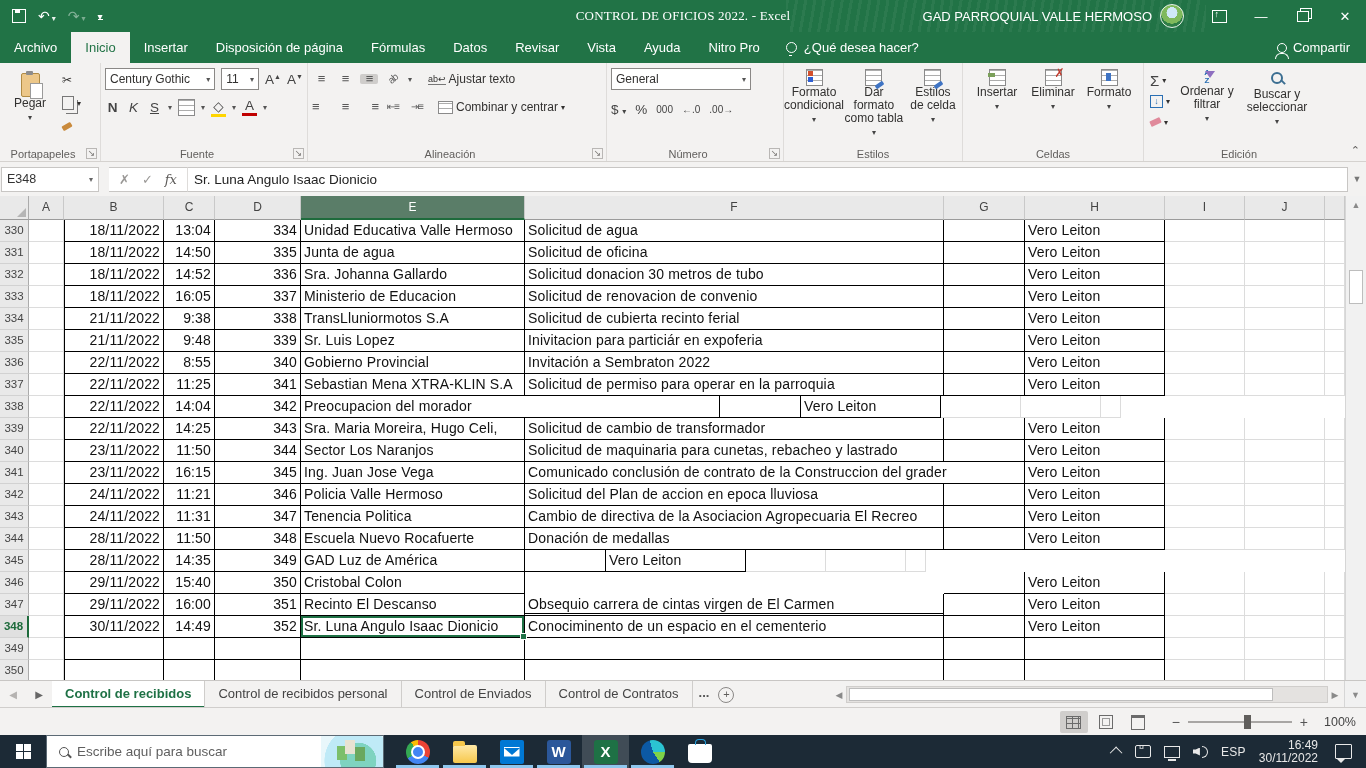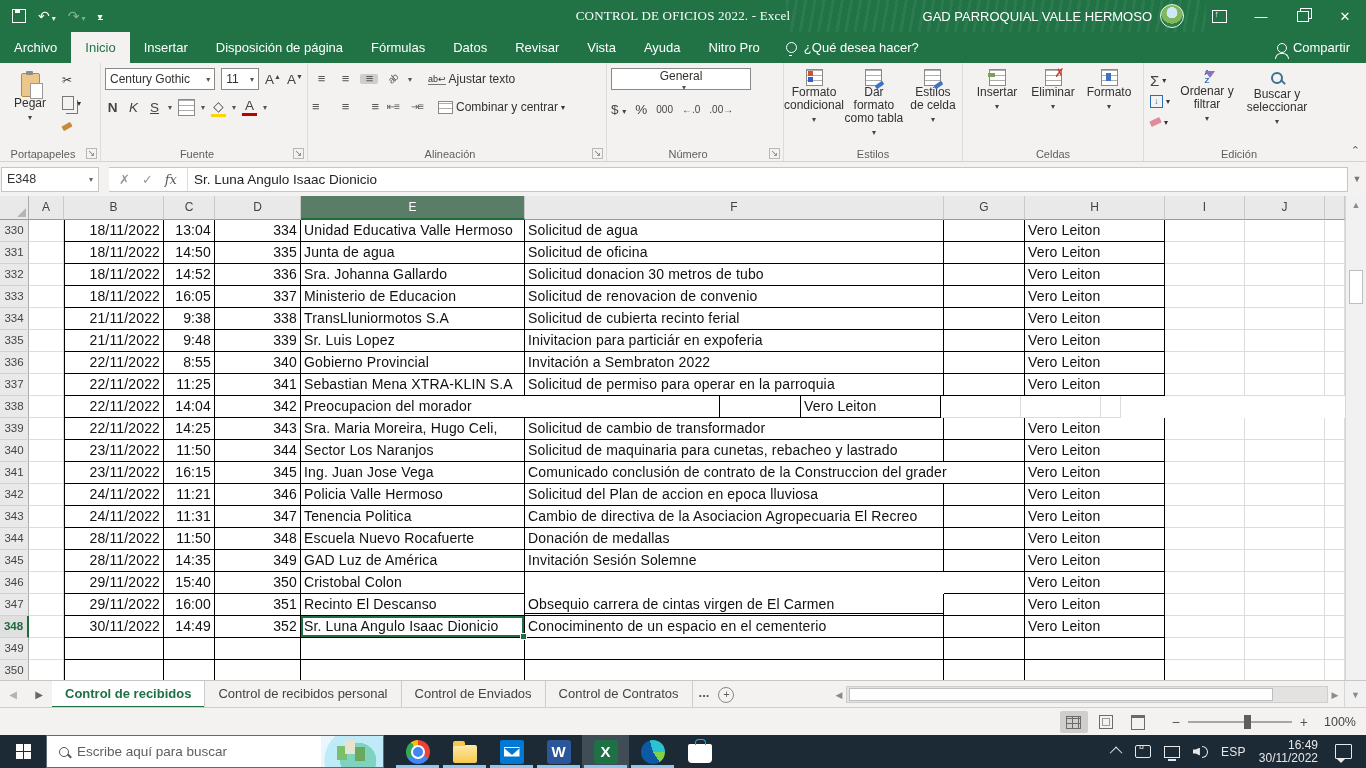--- a/index.html
+++ b/index.html
@@ -309,21 +309,21 @@
           <span>Combinar y centrar</span>
           <span class="dd" style="font-size:8px;">▾</span>
         </span>
     </div>
     <div class="rg-label">Alineación</div>
     <div class="launcher">↘</div>
   </div>
 
   <div class="rgroup" style="width:168px;flex-direction:column;gap:4px;">
     <div class="rrow">
-      <span class="combo" style="width:130px;flex-direction:column;">
+      <span class="combo" style="width:130px;">
           <span>General</span>
           <span class="dd">▾</span>
         </span>
     </div>
     <div class="rrow" style="gap:9px;">
       <span class="fmt">$ <span class="dd">▾</span></span>
       <span class="fmt">%</span>
       <span class="fmt" style="font-size:10px;">000</span>
       <span class="fmt" style="font-size:10px;">←.0</span>
       <span class="fmt" style="font-size:10px;">.00→</span>
@@ -641,21 +641,20 @@
         <div class="cell gl" style="width: 80px;"></div>
         <div class="cell gl" style="width: 20px;"></div>
       </div>
       <div class="grow">
         <div class="rowhdr">345</div>
         <div class="cell gl" style="width: 35px;"></div>
         <div class="cell bd num bleft" style="width: 100px;">28/11/2022</div>
         <div class="cell bd num" style="width: 51px;">14:35</div>
         <div class="cell bd num" style="width: 86px;">349</div>
         <div class="cell bd" style="width: 224px;">GAD Luz de América</div>
-        <div class="cell bd" style="width: 419px;">Invitación Sesión Solemne</div>
         <div class="cell bd" style="width: 81px;"></div>
         <div class="cell bd" style="width: 140px;">Vero Leiton</div>
         <div class="cell gl" style="width: 80px;"></div>
         <div class="cell gl" style="width: 80px;"></div>
         <div class="cell gl" style="width: 20px;"></div>
       </div>
       <div class="grow">
         <div class="rowhdr">346</div>
         <div class="cell gl" style="width: 35px;"></div>
         <div class="cell bd num bleft" style="width: 100px;">29/11/2022</div>

